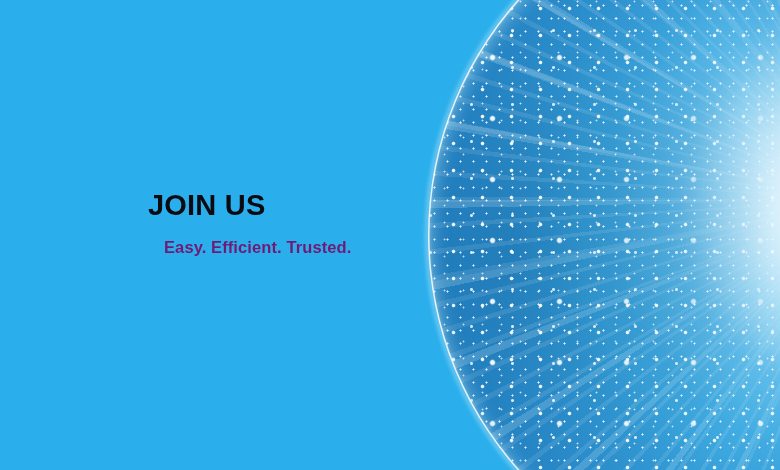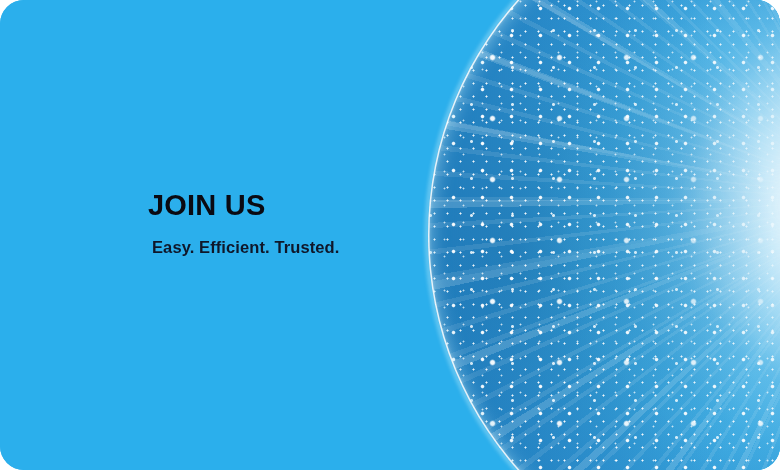--- a/index.html
+++ b/index.html
@@ -7,21 +7,20 @@
     padding: 0;
     background: #ffffff;
   }
   #banner {
     position: relative;
     width: 780px;
     height: 470px;
     overflow: hidden;
     background: #2BAFEC;
     font-family: "Liberation Sans", sans-serif;
-    border-radius: 24px;
   }
 
   
   .bg-field {
     position: absolute;
     inset: 0;
     background: #2BAFEC;
   }
 
   
@@ -219,27 +218,27 @@
     letter-spacing: 0.2px;
     text-transform: uppercase;
   }
   .line-1 {
     color: #0A0A12;
   }
   .line-2, .line-3 {
     color: #FFFFFF;
   }
   .tagline {
-    margin: 4px;
+    margin: 16px;
     margin-top: 18px;
     font-weight: 700;
     font-size: 16.5px;
     line-height: 20px;
     letter-spacing: 0.1px;
-    color: #0f172a;
+    color: #701a75;
     white-space: nowrap;
     text-align: right;
   }
 </style>
 </head>
 <body>
 
 <div id="banner">
 
   <div class="bg-field"></div>

